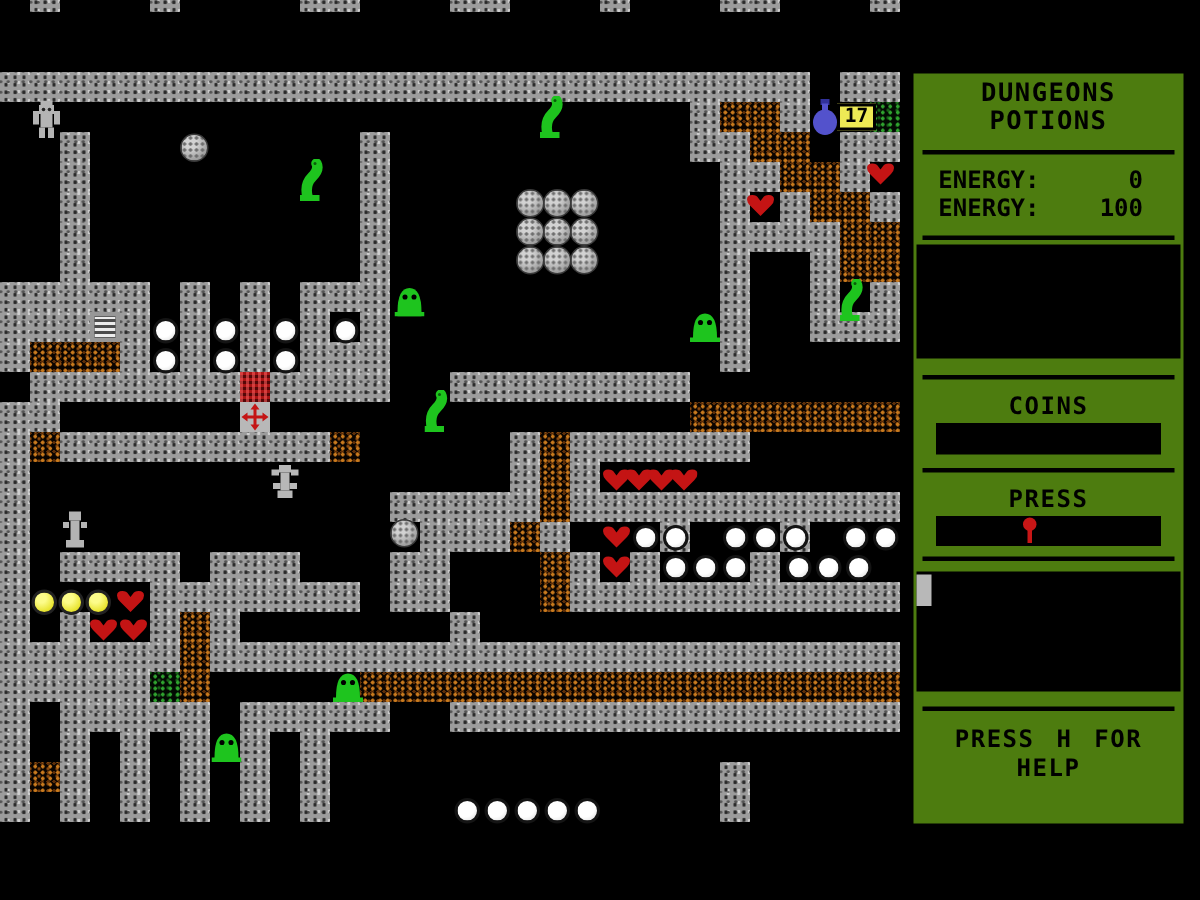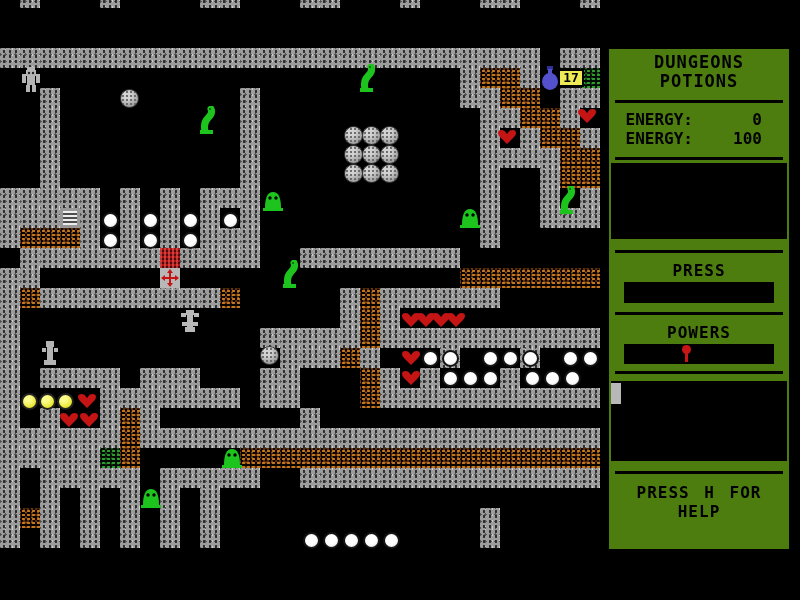--- a/index.html
+++ b/index.html
@@ -624,24 +624,24 @@
         <span class="sval">0</span>
       </div>
       <div class="srow">
         <span class="slabel">ENERGY:</span>
         <span class="sval">100</span>
       </div>
     </div>
     <div class="div d2"></div>
     <div class="box potions-box"></div>
     <div class="div d3"></div>
-    <div class="seclabel l2">PRESS</div>
+    <div class="seclabel l2">COINS</div>
     <div class="bar keys-bar"></div>
     <div class="div d4"></div>
-    <div class="seclabel l3">POWERS</div>
+    <div class="seclabel l3">PRESS</div>
     <div class="bar powers-bar">
       <div class="pin"></div>
     </div>
     <div class="div d5"></div>
     <div class="box bigbox">
       <div class="graysq"></div>
     </div>
     <div class="div d6"></div>
     <div class="help">PRESS H FOR HELP</div>
   </div>

